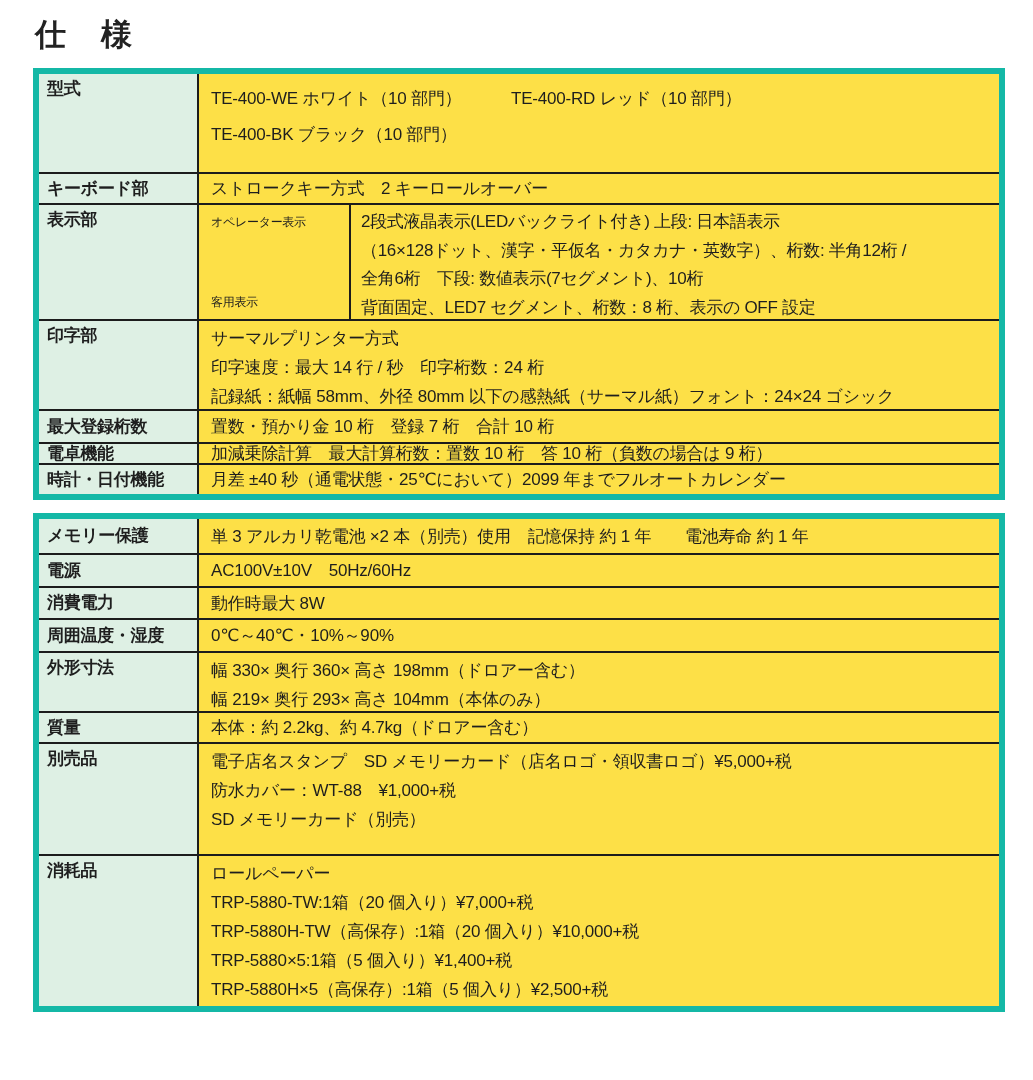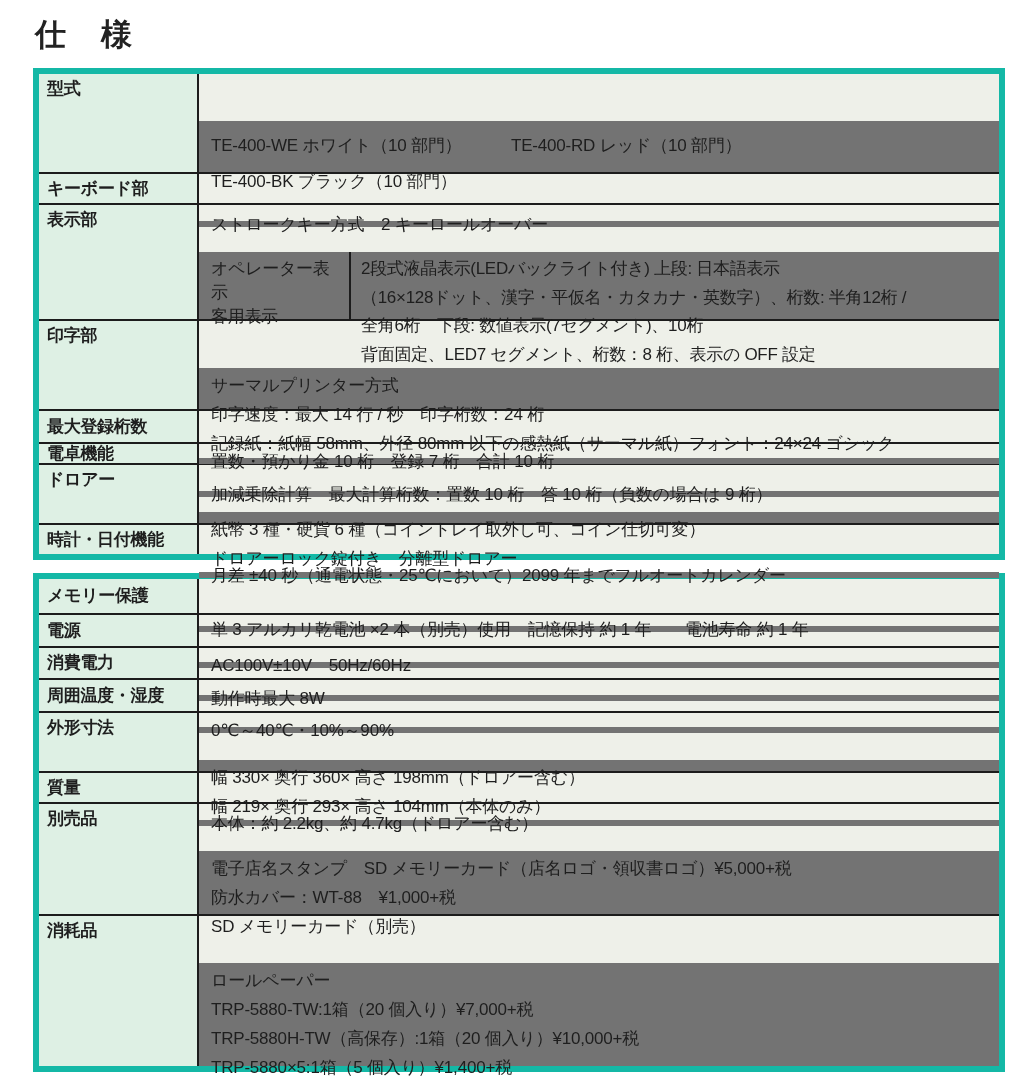--- a/index.html
+++ b/index.html
@@ -21,45 +21,44 @@
   .tbl + .tbl{margin-top:13px;}
   .row{display:flex;border-top:2px solid #1c1c1c;box-sizing:border-box;}
   .row:first-child{border-top:none;}
   .lbl{
     flex:0 0 160px;width:160px;background:#def0e4;
     border-right:2px solid #1c1c1c;box-sizing:border-box;
     font-weight:bold;font-size:17px;padding:3px 6px 3px 8px;
     letter-spacing:-0.3px;line-height:24px;
   }
   .val{
-    flex:1;box-sizing:border-box;background:#737373;
+    flex:1;box-sizing:border-box;background:#fde047;
     font-size:17px;padding:3px 8px 3px 12px;line-height:29px;
     letter-spacing:-0.2px;
-    margin-top:47px;
   }
   .row.center .lbl,.row.center .val{display:flex;align-items:center;}
   
   .h-model{height:98px;}  .h-keyboard{height:31px;} .h-display{height:116px;}
   .h-printer{height:90px;} .h-maxdig{height:33px;}  .h-calc{height:21px;}
   .h-drawer{height:60px;}  .h-clock{height:31px;}
   .h-memory{height:34px;}  .h-power{height:33px;}   .h-consum{height:32px;}
   .h-env{height:33px;text-align:center;}     .h-dim{height:60px;}     .h-weight{height:31px;}
   .h-option{height:112px;} .h-supply{height:152px;}
   
   .model-grid{
     display:grid;grid-template-columns:300px 1fr;
     line-height:36px;padding-top:4px;align-content:start;
   }
   
   .display-wrap{display:flex;padding:0;}
   .subcol{
     flex:0 0 152px;width:152px;border-right:2px solid #1c1c1c;
     box-sizing:border-box;display:flex;flex-direction:column;
     justify-content:space-between;padding:5px 4px 5px 12px;
-    font-size:17px;line-height:24px;letter-spacing:-0.3px;
+    font-size:12px;line-height:24px;letter-spacing:-0.3px;
   }
   .detail{flex:1;padding:3px 6px 3px 10px;line-height:28.5px;font-size:17px;letter-spacing:-0.3px;}
   .line{display:block;}
   .pt{padding-top:3px;}
 </style>
 </head>
 <body>
 
 <div class="sheet">
   <div class="page-title">仕　様</div>
@@ -110,27 +109,20 @@
     <div class="row center h-maxdig">
       <div class="lbl">最大登録桁数</div>
       <div class="val">置数・預かり金 10 桁　登録 7 桁　合計 10 桁</div>
     </div>
 
     <div class="row center h-calc">
       <div class="lbl">電卓機能</div>
       <div class="val">加減乗除計算　最大計算桁数：置数 10 桁　答 10 桁（負数の場合は 9 桁）</div>
     </div>
 
-    <div class="row h-drawer">
-      <div class="lbl">ドロアー</div>
-      <div class="val pt">
-        <span class="line">紙幣 3 種・硬貨 6 種（コイントレイ取外し可、コイン仕切可変）</span>
-        <span class="line">ドロアーロック錠付き　分離型ドロアー</span>
-      </div>
-    </div>
 
     <div class="row center h-clock">
       <div class="lbl">時計・日付機能</div>
       <div class="val">月差 ±40 秒（通電状態・25℃において）2099 年までフルオートカレンダー</div>
     </div>
 
   </div>
 
   <div class="tbl">
 

